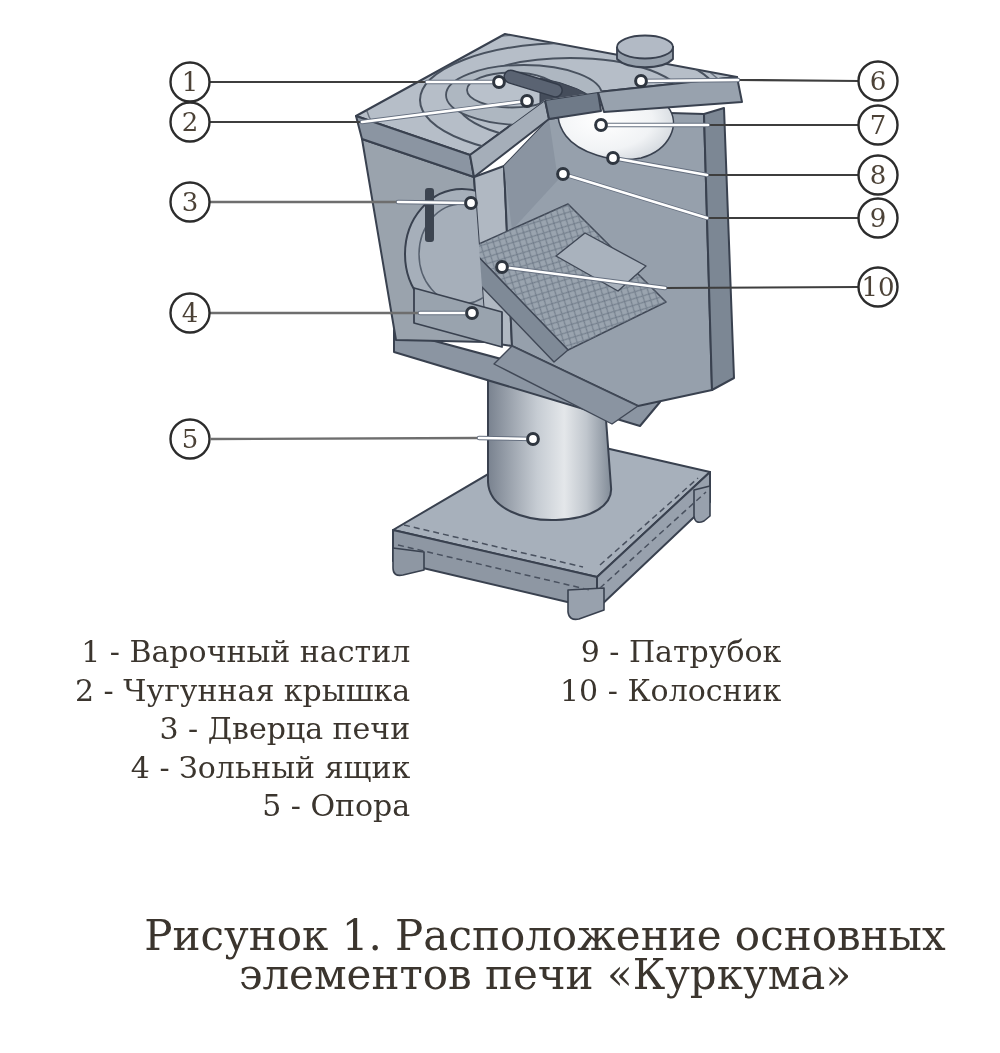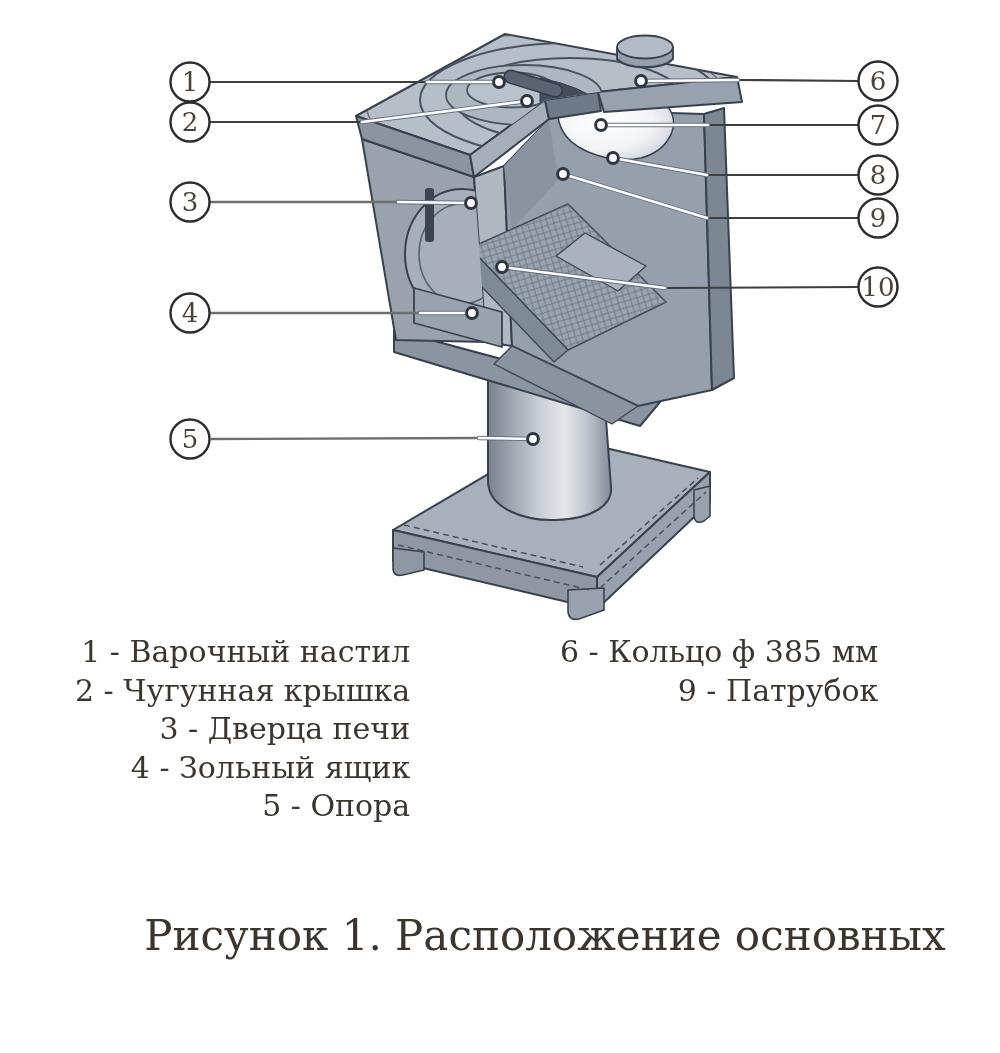--- a/index.html
+++ b/index.html
@@ -207,21 +207,22 @@
   </svg>
 
   <div class="legend-col legend-left">
     <div class="legend-line">1 - Варочный настил</div>
     <div class="legend-line">2 - Чугунная крышка</div>
     <div class="legend-line">3 - Дверца печи</div>
     <div class="legend-line">4 - Зольный ящик</div>
     <div class="legend-line">5 - Опора</div>
   </div>
   <div class="legend-col legend-right">
-    <div class="legend-line">6 - Кольцо ф 385 мм</div>
     <div class="legend-line">9 - Патрубок</div>
+    <div class="legend-line">10 - Колосник</div>
   </div>
 
   <div class="caption">
     <div>Рисунок 1. Расположение основных</div>
+    <div>элементов печи «Куркума»</div>
   </div>
 
 </div>
 
 </body></html>

